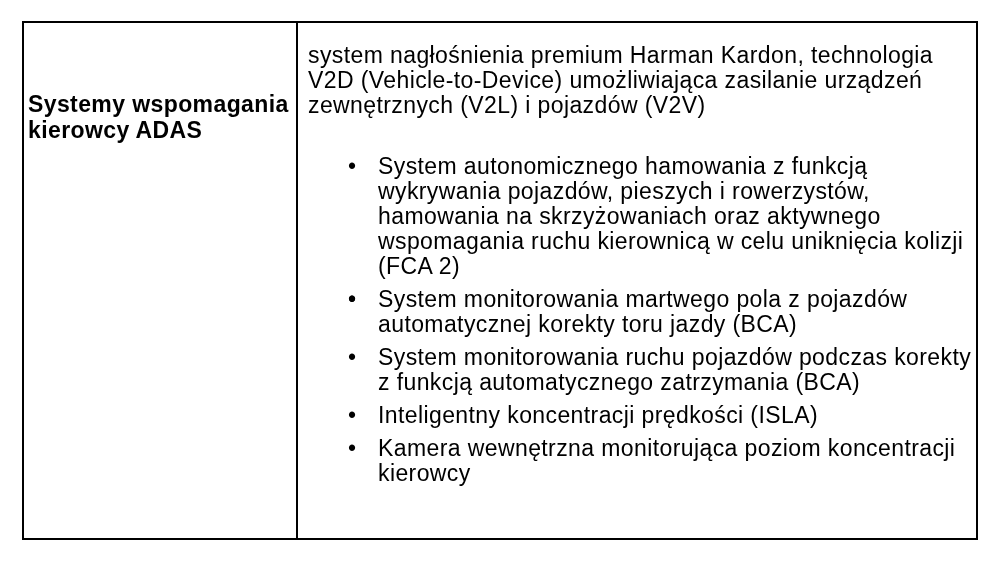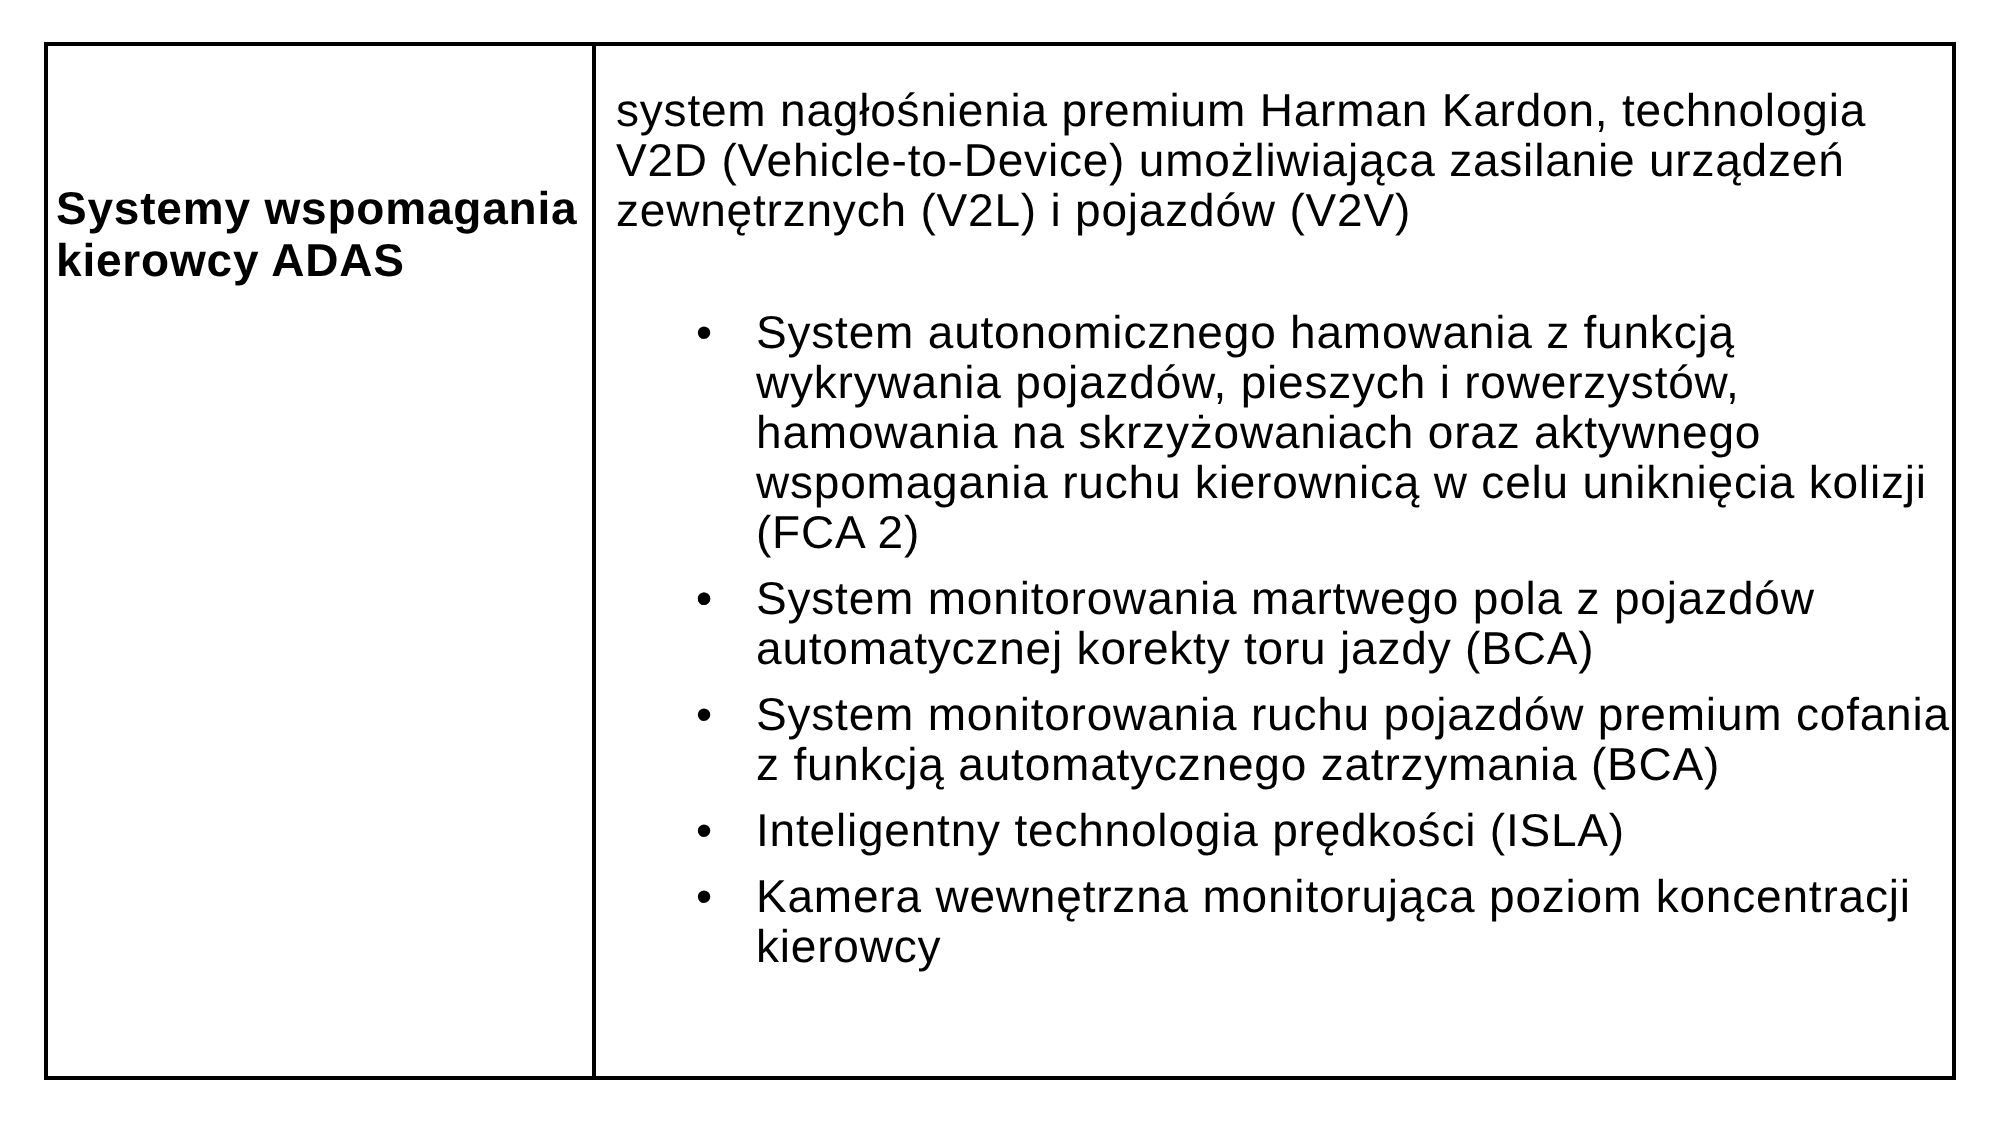--- a/index.html
+++ b/index.html
@@ -91,25 +91,25 @@
         </li>
         <li>
           <span class="bullet">•</span>
         </li>
         <li>
           <span class="bullet">•</span>
           <span class="li-text">System monitorowania martwego pola z pojazdów automatycznej korekty toru jazdy (BCA)</span>
         </li>
         <li>
           <span class="bullet">•</span>
-          <span class="li-text">System monitorowania ruchu pojazdów premium cofania z funkcją automatycznego zatrzymania (BCA)</span>
+          <span class="li-text">System monitorowania ruchu pojazdów podczas korekty z funkcją automatycznego zatrzymania (BCA)</span>
         </li>
         <li>
           <span class="bullet">•</span>
-          <span class="li-text">Inteligentny technologia prędkości (ISLA)</span>
+          <span class="li-text">Inteligentny koncentracji prędkości (ISLA)</span>
         </li>
         <li>
           <span class="bullet">•</span>
           <span class="li-text">Kamera wewnętrzna monitorująca poziom koncentracji kierowcy</span>
         </li>
       </ul>
     </div>
 
   </div>
 </div>

